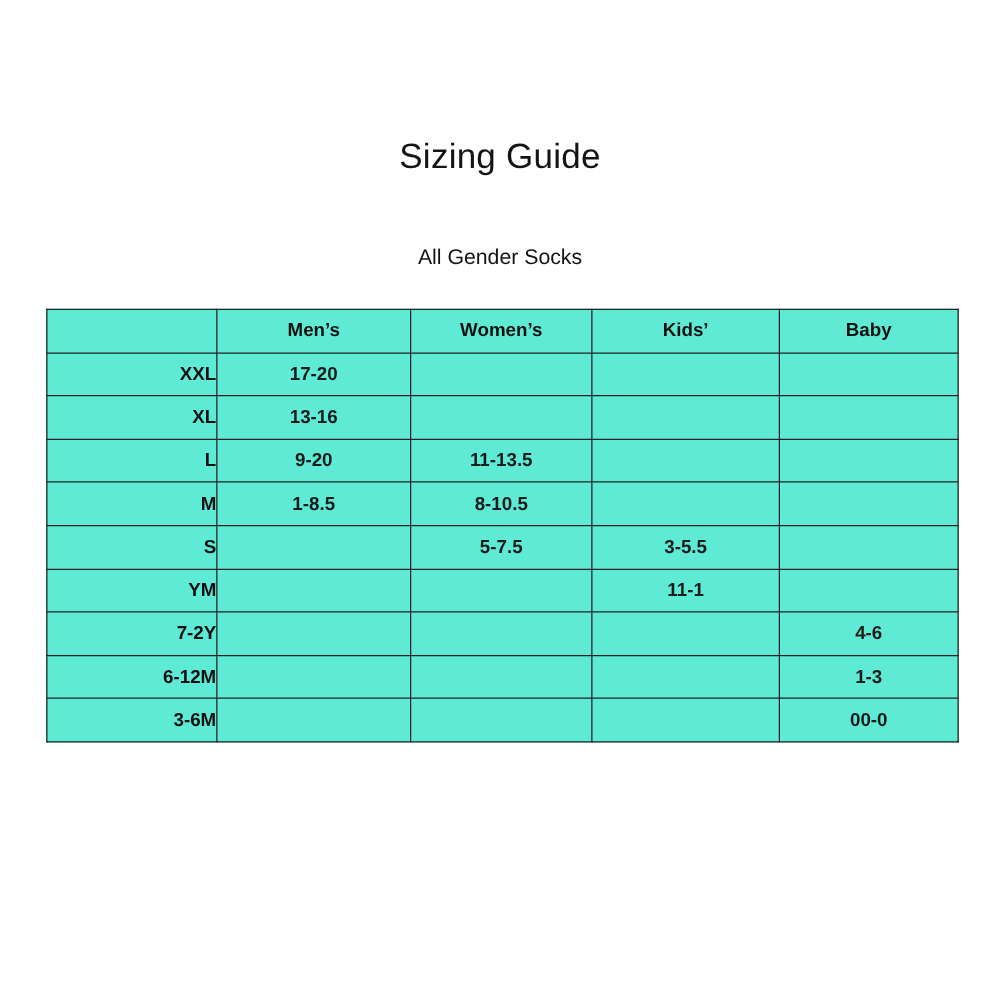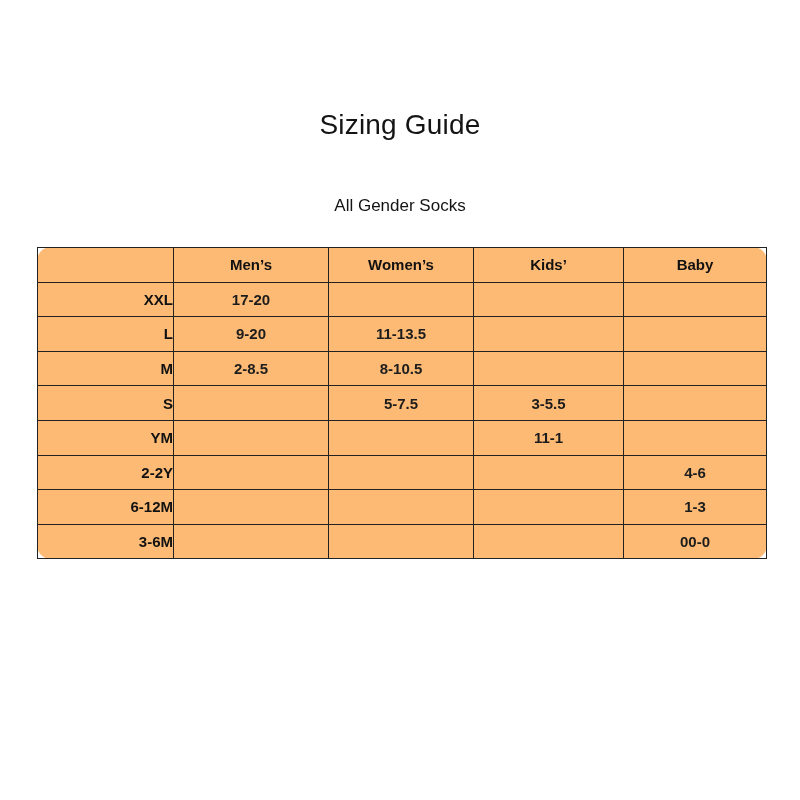--- a/index.html
+++ b/index.html
@@ -37,22 +37,21 @@
     font-weight: 400;
     color: #141414;
     margin-top: 23px;
   }
   table.sizing {
     position: absolute;
     left: 37px;
     top: 247px;
     border-collapse: collapse;
     table-layout: fixed;
-    background: #fdba74;
-    border-radius: 14px;
+    background: #5eead4;
   }
   table.sizing th,
   table.sizing td {
     border: 1px solid #222222;
     height: 33.6px;
     padding: 0;
     font-size: 15px;
     line-height: 1;
     text-align: center;
     vertical-align: middle;
@@ -104,49 +103,56 @@
     </thead>
     <tbody>
       <tr>
         <td class="row-label">XXL</td>
         <td>17-20</td>
         <td></td>
         <td></td>
         <td></td>
       </tr>
       <tr>
+        <td class="row-label">XL</td>
+        <td>13-16</td>
+        <td></td>
+        <td></td>
+        <td></td>
+      </tr>
+      <tr>
         <td class="row-label">L</td>
         <td>9-20</td>
         <td>11-13.5</td>
         <td></td>
         <td></td>
       </tr>
       <tr>
         <td class="row-label">M</td>
-        <td>2-8.5</td>
+        <td>1-8.5</td>
         <td>8-10.5</td>
         <td></td>
         <td></td>
       </tr>
       <tr>
         <td class="row-label">S</td>
         <td></td>
         <td>5-7.5</td>
         <td>3-5.5</td>
         <td></td>
       </tr>
       <tr>
         <td class="row-label">YM</td>
         <td></td>
         <td></td>
         <td>11-1</td>
         <td></td>
       </tr>
       <tr>
-        <td class="row-label">2-2Y</td>
+        <td class="row-label">7-2Y</td>
         <td></td>
         <td></td>
         <td></td>
         <td>4-6</td>
       </tr>
       <tr>
         <td class="row-label">6-12M</td>
         <td></td>
         <td></td>
         <td></td>

